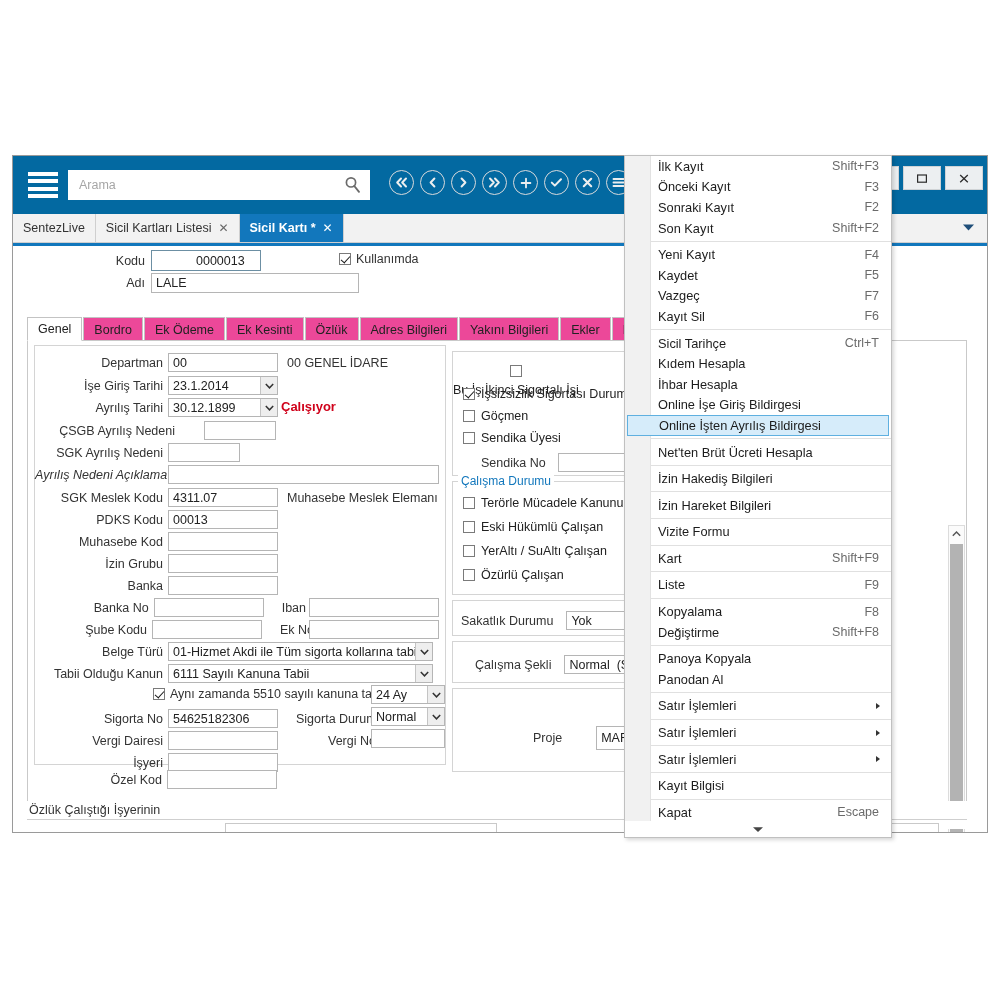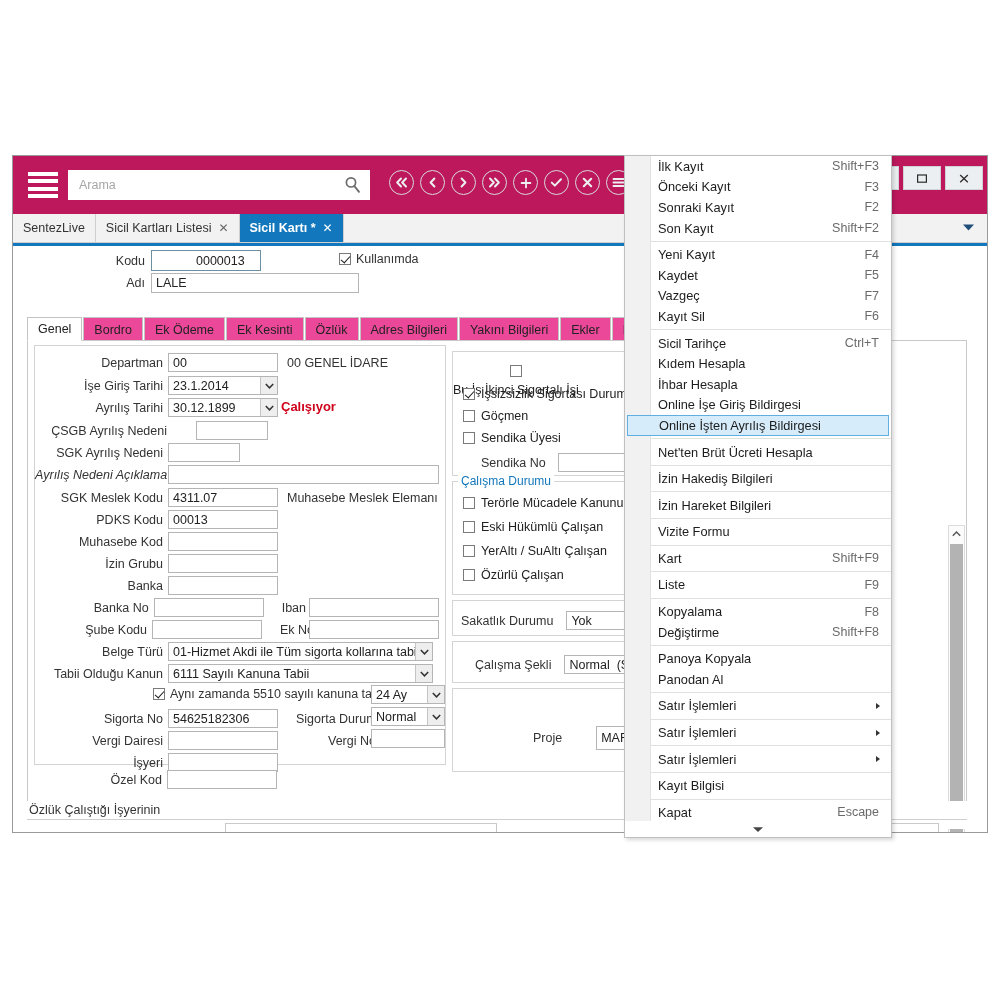--- a/index.html
+++ b/index.html
@@ -17,21 +17,21 @@
     position:absolute;left:12px;top:155px;width:976px;height:678px;
     background:#ffffff;
     border:1px solid #9a9a9a;
     box-sizing:border-box;
     overflow:hidden;
   }
 
   
   .topbar{
     position:absolute;left:0;top:0;width:976px;height:58px;
-    background:#be185d;
+    background:#0369a1;
     box-sizing:border-box;
   }
   .hamburger{
     position:absolute;left:15px;top:16px;width:30px;height:26px;
     display:flex;flex-direction:column;justify-content:space-between;
     cursor:pointer;
   }
   .hamburger i{display:block;height:4px;background:#ffffff;border-radius:0;}
   .searchbox{
     position:absolute;left:55px;top:14px;width:302px;height:30px;
@@ -423,21 +423,21 @@
             <span class="txt">30.12.1899</span>
             <span class="arw">
                 <svg width="9" height="6" viewBox="0 0 9 6">
                   <path d="M.8 1 4.5 4.8 8.2 1" fill="none" stroke="#333" stroke-width="1.5"></path>
                 </svg>
               </span>
           </div>
         </div>
         <div class="status-calisiyor" style="left:246px;top:53px;">Çalışıyor</div>
 
-        <div class="row" style="left:4px;top:75px;width:404px;gap:24px;">
+        <div class="row" style="left:12px;top:75px;width:404px;gap:24px;">
           <span class="lbl" style="width:128px;">ÇSGB Ayrılış Nedeni</span>
           <input class="inp" style="margin-left: 5px; width: 72px;" value="">
         </div>
 
         <div class="row" style="left:0;top:97px;width:404px;">
           <span class="lbl" style="width:128px;">SGK Ayrılış Nedeni</span>
           <input class="inp" style="margin-left: 5px; width: 72px;" value="">
         </div>
 
         <div class="row" style="left:0;top:119px;width:404px;">

